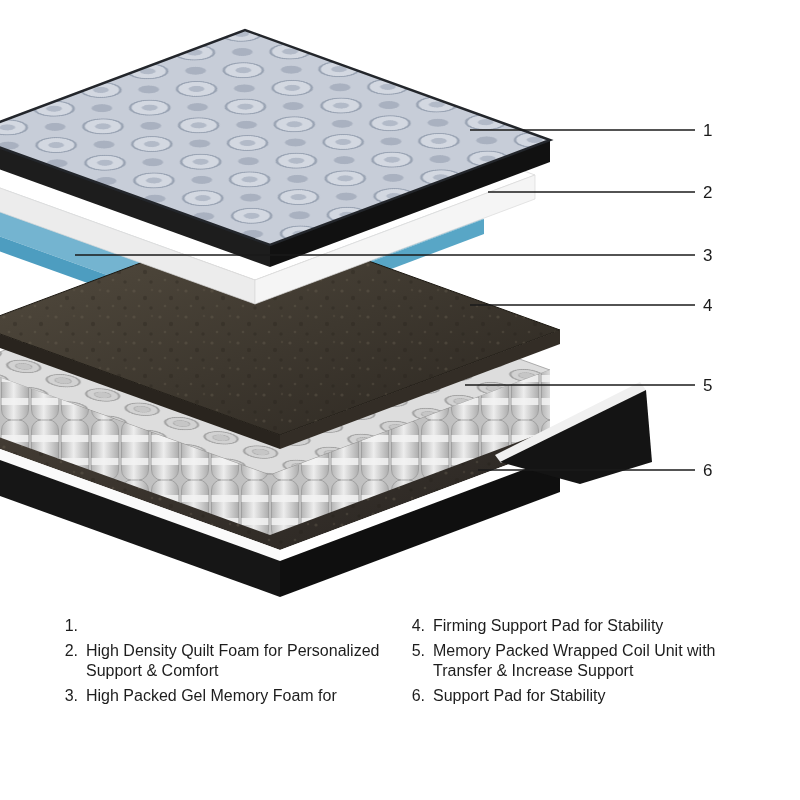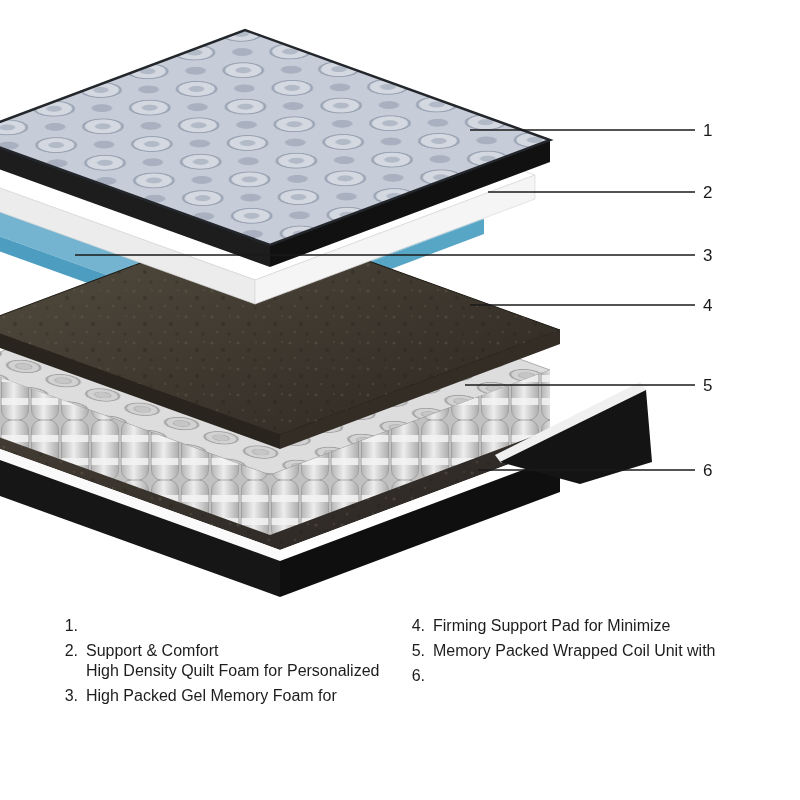--- a/index.html
+++ b/index.html
@@ -136,49 +136,53 @@
   <div class="legend">
     <div class="col-left">
 
       <div class="legend-item">
         <span class="num">1.</span>
       </div>
 
       <div class="legend-item">
         <span class="num">2.</span>
         <span class="txt">
+          <span class="ln">High Density Quilt Foam for Personalized</span>
           <span class="ln">Support &amp; Comfort</span>
-          <span class="ln">High Density Quilt Foam for Personalized</span>
         </span>
       </div>
 
       <div class="legend-item">
         <span class="num">3.</span>
         <span class="txt">
           <span class="ln">High Packed Gel Memory Foam for</span>
         </span>
       </div>
 
     </div>
     <div class="col-right">
 
       <div class="legend-item">
         <span class="num">4.</span>
         <span class="txt">
-          <span class="ln">Firming Support Pad for Minimize</span>
+          <span class="ln">Firming Support Pad for Stability</span>
         </span>
       </div>
 
       <div class="legend-item">
         <span class="num">5.</span>
         <span class="txt">
           <span class="ln">Memory Packed Wrapped Coil Unit with</span>
+          <span class="ln">Transfer &amp; Increase Support</span>
         </span>
       </div>
 
       <div class="legend-item">
         <span class="num">6.</span>
+        <span class="txt">
+          <span class="ln">Support Pad for Stability</span>
+        </span>
       </div>
 
     </div>
   </div>
 
 </div>
 
 </body></html>

